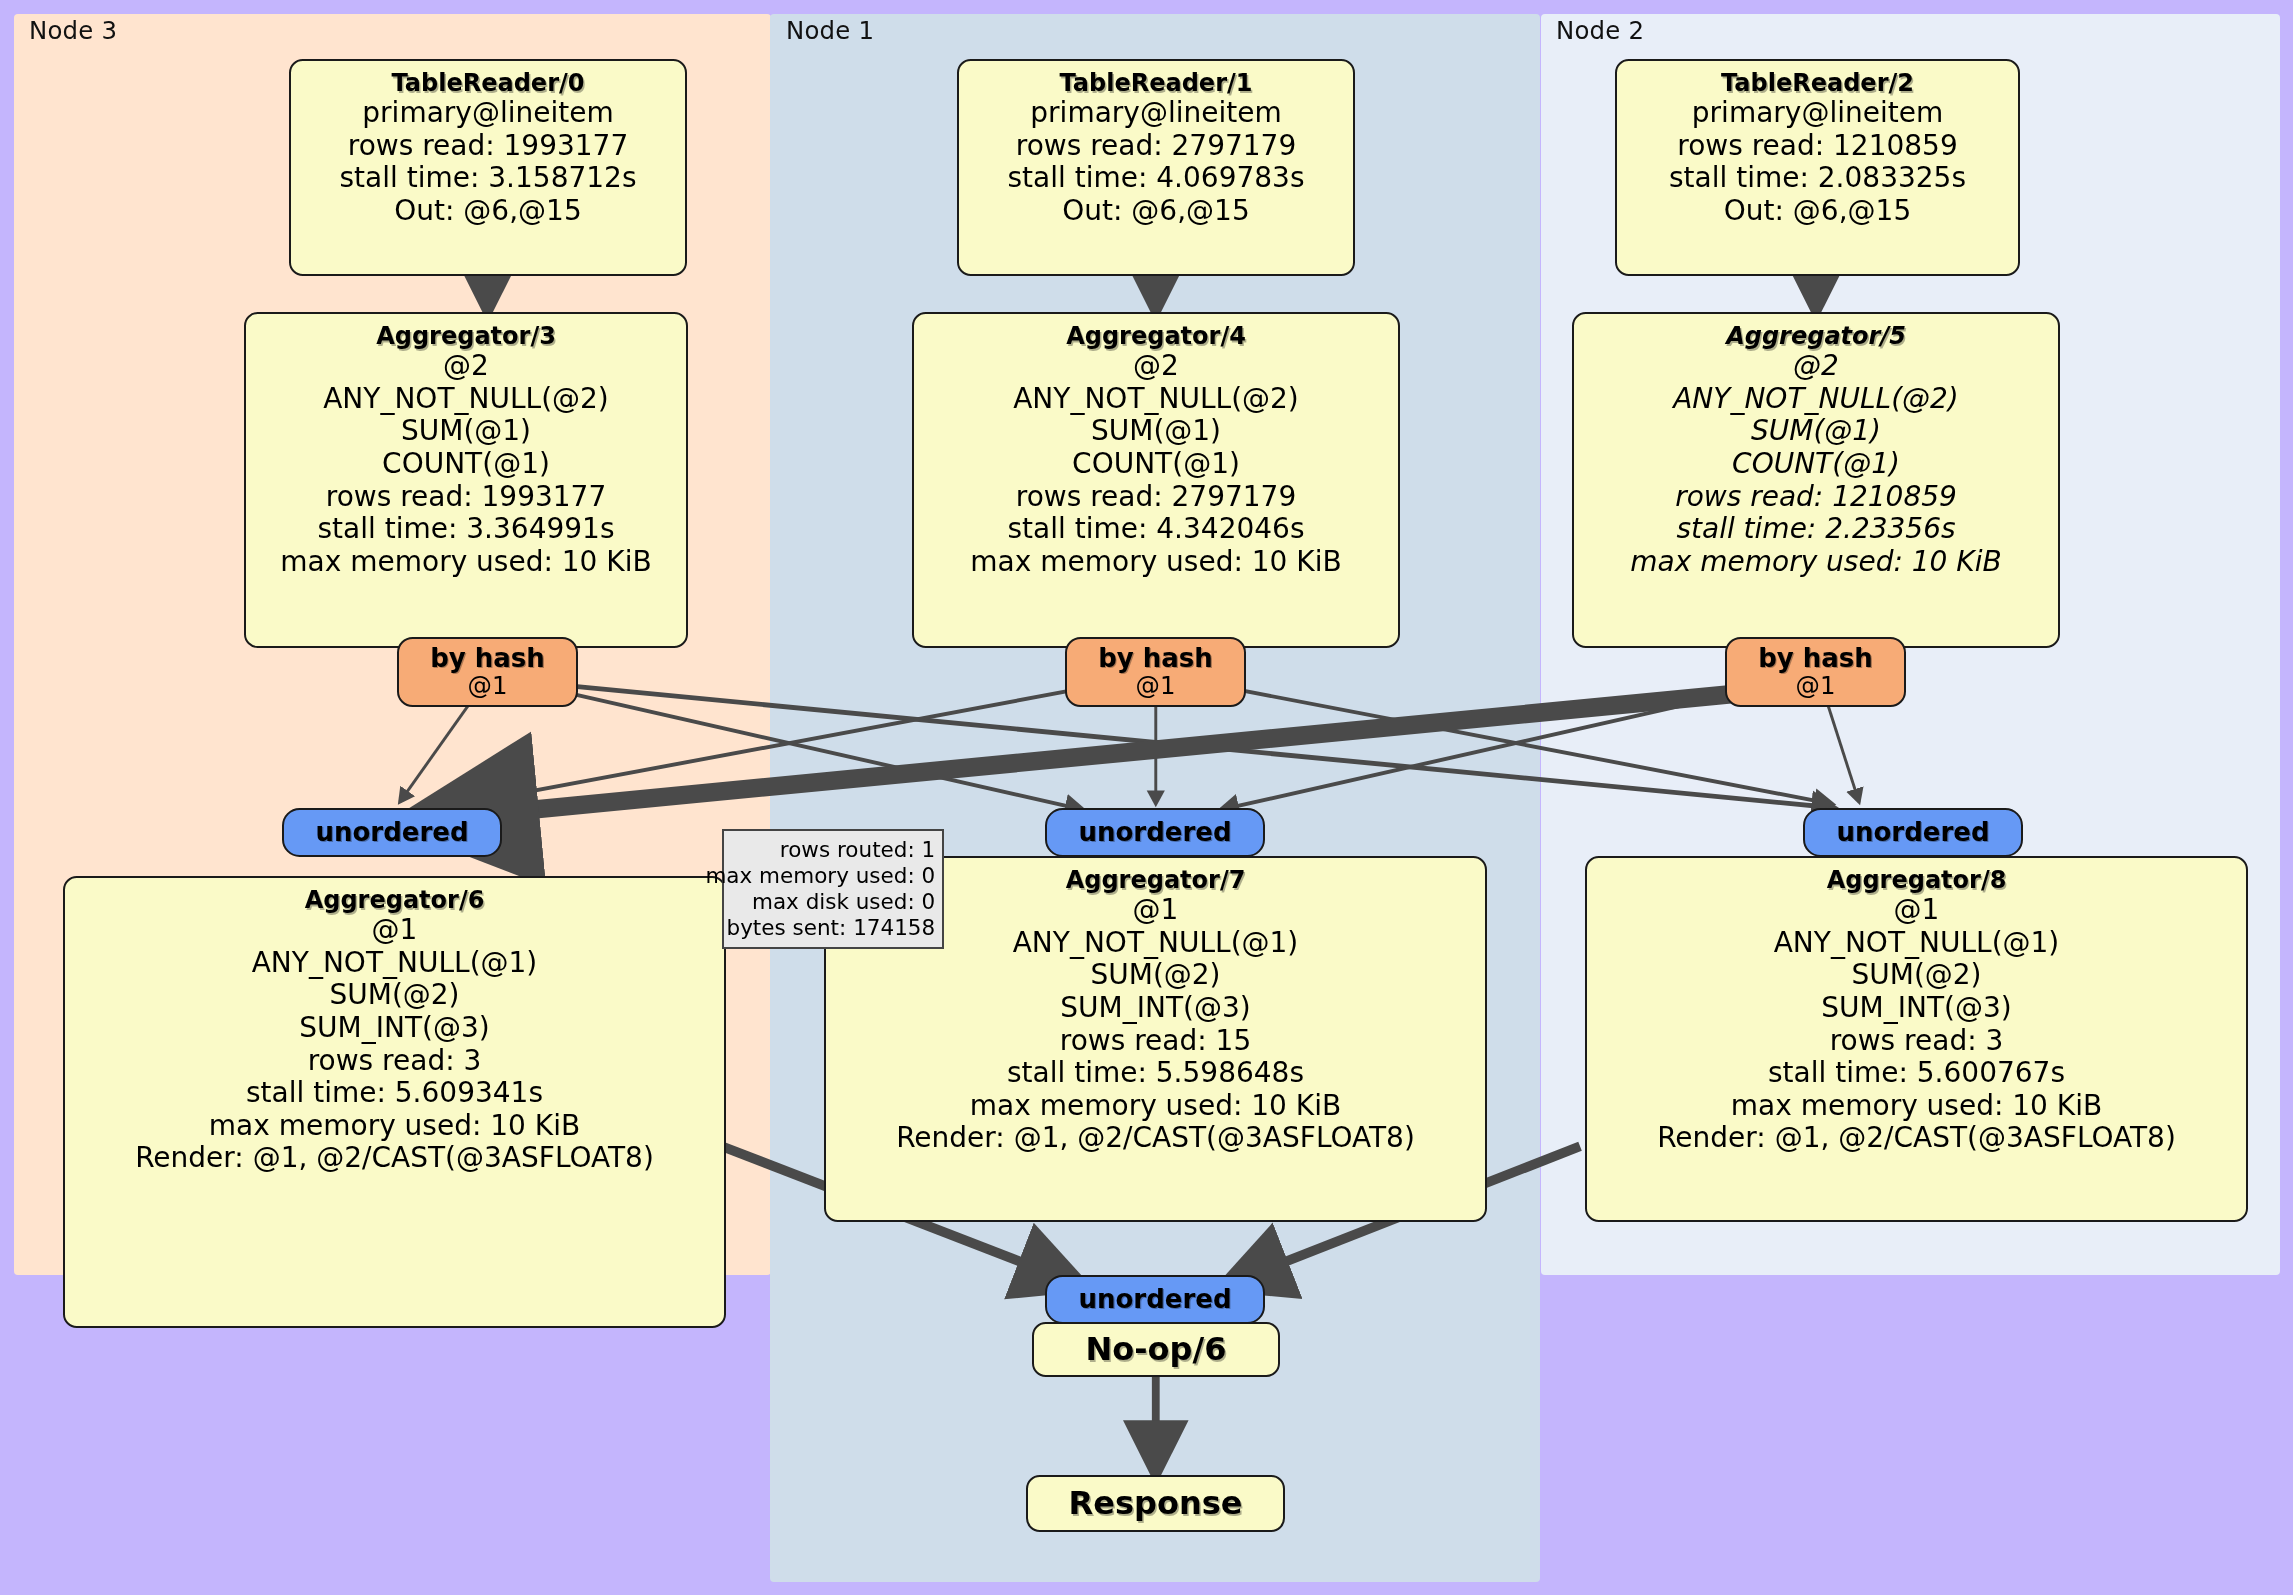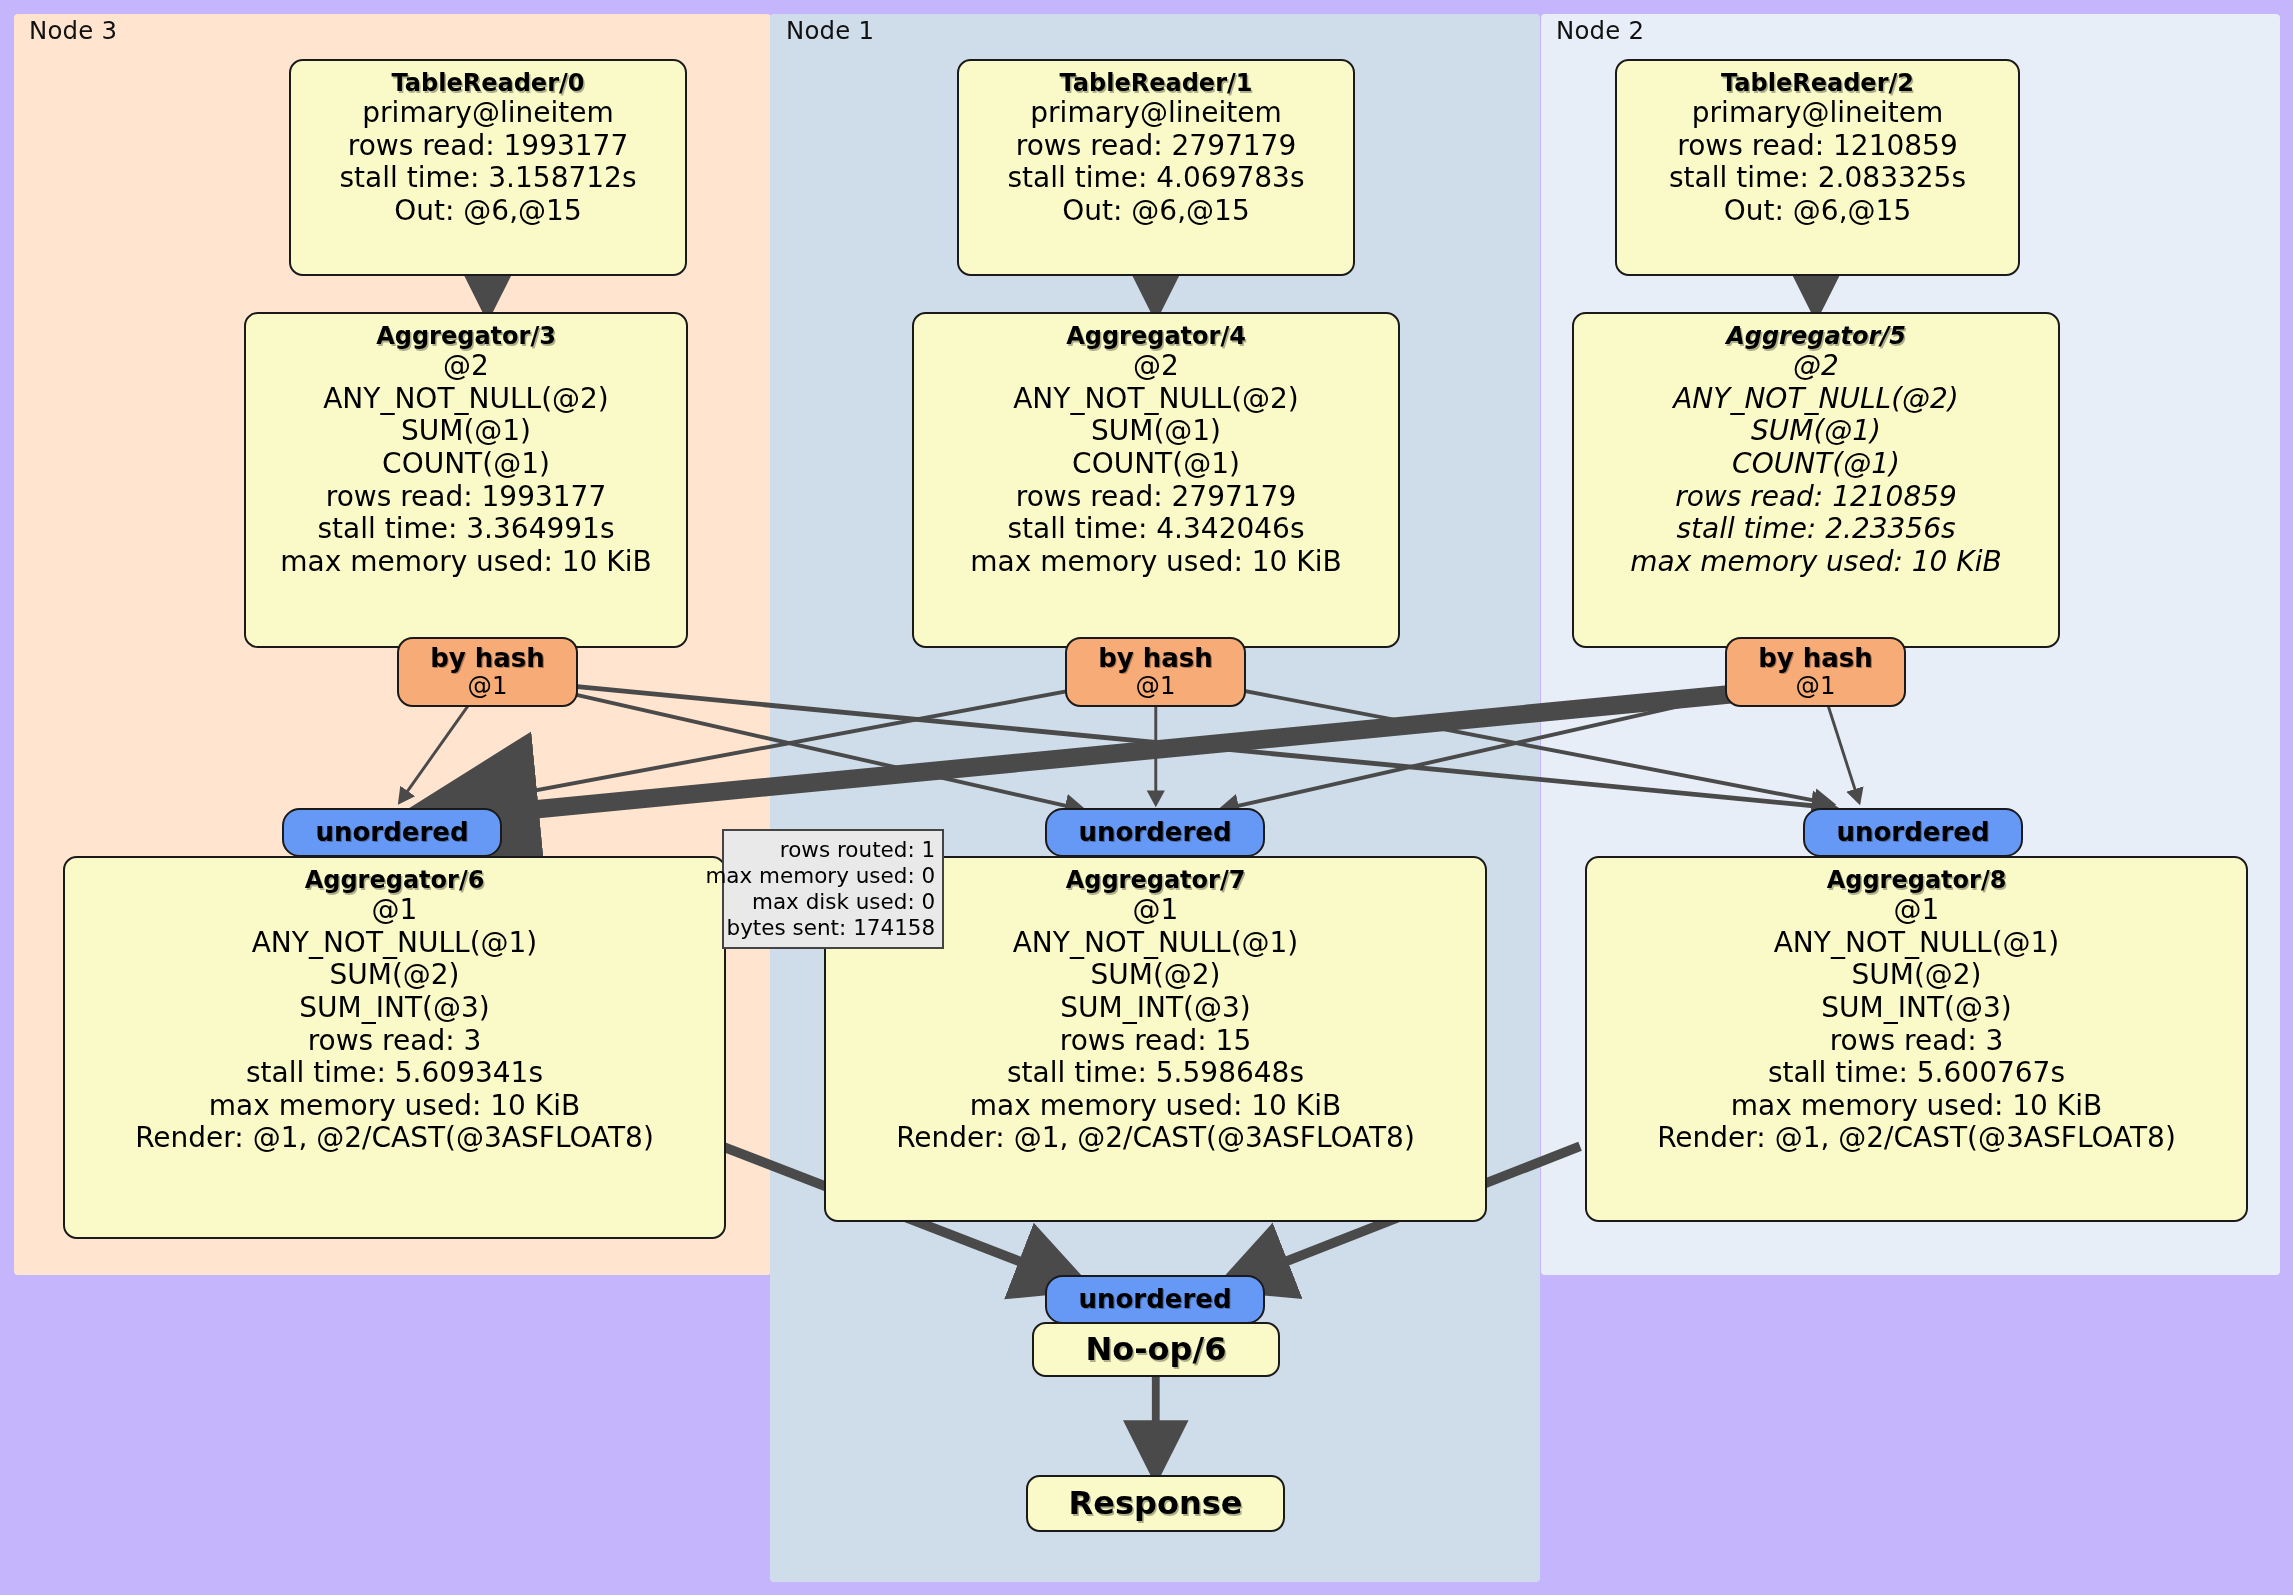--- a/index.html
+++ b/index.html
@@ -158,21 +158,21 @@
   <div class="pill unord" style="left:282px;top:808px;width:220px;height:49px;">
     <div class="ptitle">unordered</div>
   </div>
   <div class="pill unord" style="left:1045px;top:808px;width:220px;height:49px;">
     <div class="ptitle">unordered</div>
   </div>
   <div class="pill unord" style="left:1803px;top:808px;width:220px;height:49px;">
     <div class="ptitle">unordered</div>
   </div>
 
-  <div class="proc" style="left:63px;top:856px;width:663px;height:383px;">
+  <div class="proc" style="left:63px;top:876px;width:663px;height:452px;">
     <div class="title">Aggregator/6</div>
     <div class="line">@1</div>
     <div class="line">ANY_NOT_NULL(@1)</div>
     <div class="line">SUM(@2)</div>
     <div class="line">SUM_INT(@3)</div>
     <div class="line">rows read: 3</div>
     <div class="line">stall time: 5.609341s</div>
     <div class="line">max memory used: 10 KiB</div>
     <div class="line">Render: @1, @2/CAST(@3ASFLOAT8)</div>
   </div>

